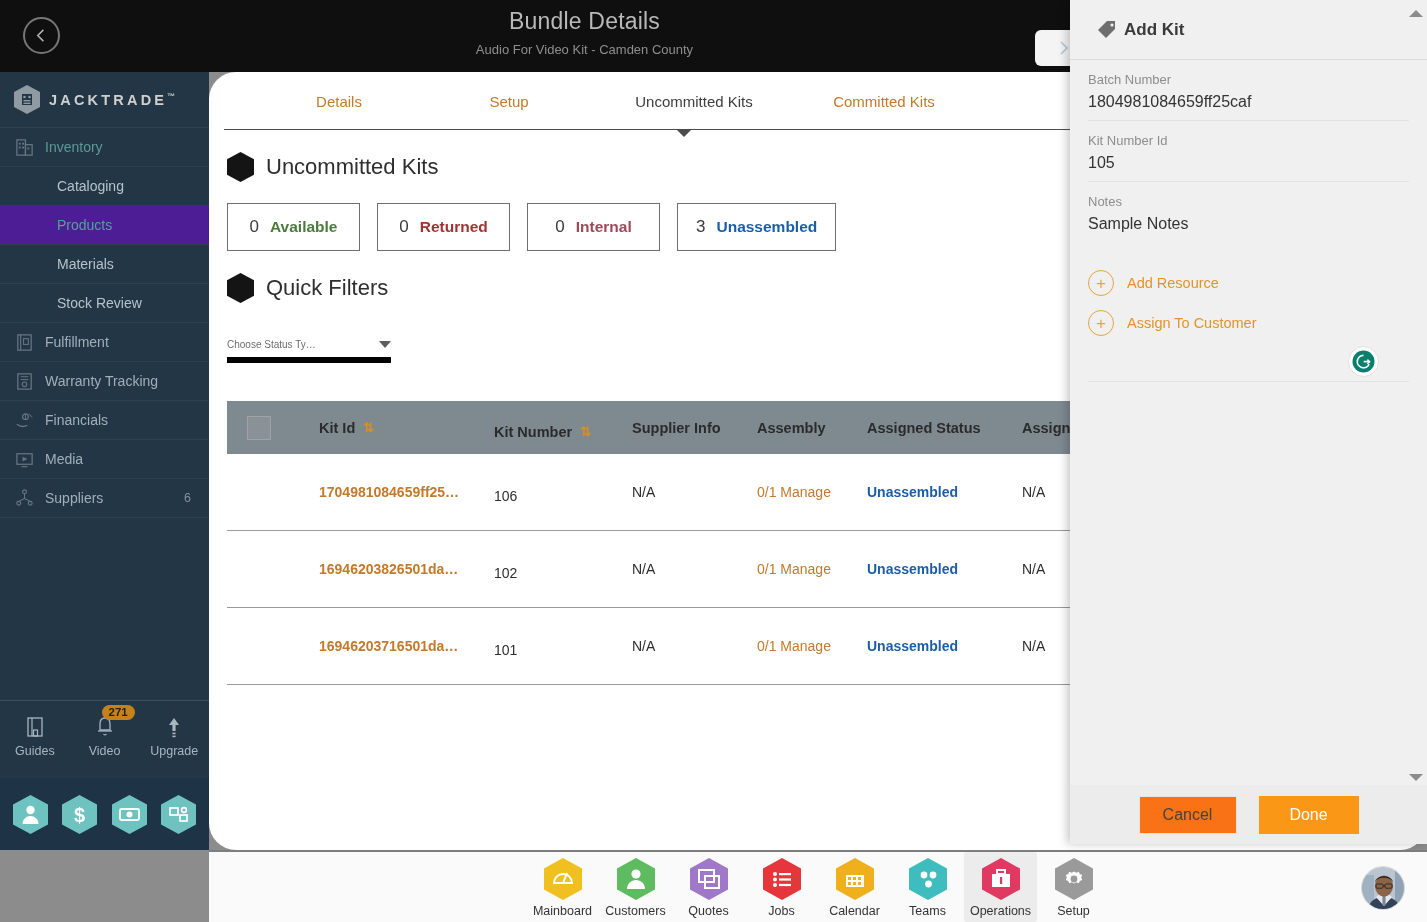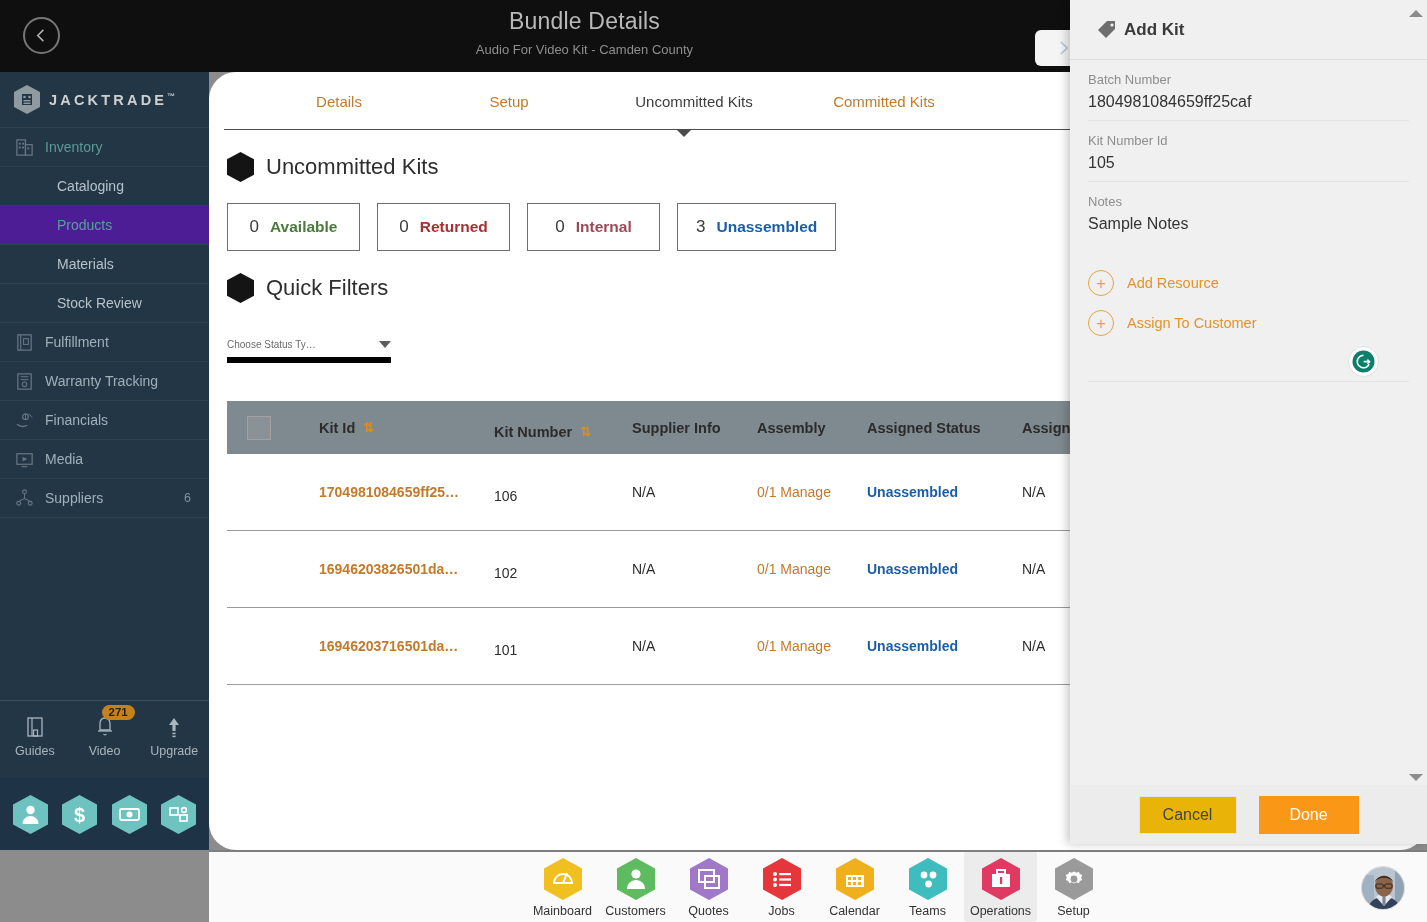--- a/index.html
+++ b/index.html
@@ -193,21 +193,21 @@
   }
   .act-lbl{ font-size:14.5px; color:#e39327; }
   .panel-sb{
     position:absolute; right:2px; top:8px; width:18px; height:775px;
   }
   .panel-foot{
     position:absolute; left:0; bottom:0; width:357px; height:59px;
     background:#ececec; display:flex; align-items:center; justify-content:center; gap:22px;
   }
   .btn-cancel{
-    width:98px;height:38px; background:#eab308; border:1px solid #e3e3e3;
+    width:98px;height:38px; background:#f97316; border:1px solid #e3e3e3;
     display:flex;align-items:center;justify-content:center;
     font-size:16px; color:#444;
   }
   .btn-done{
     width:100px;height:38px; background:#fa9716;
     display:flex;align-items:center;justify-content:center;
     font-size:16px; color:#fff;
   }
 </style>
 </head>

